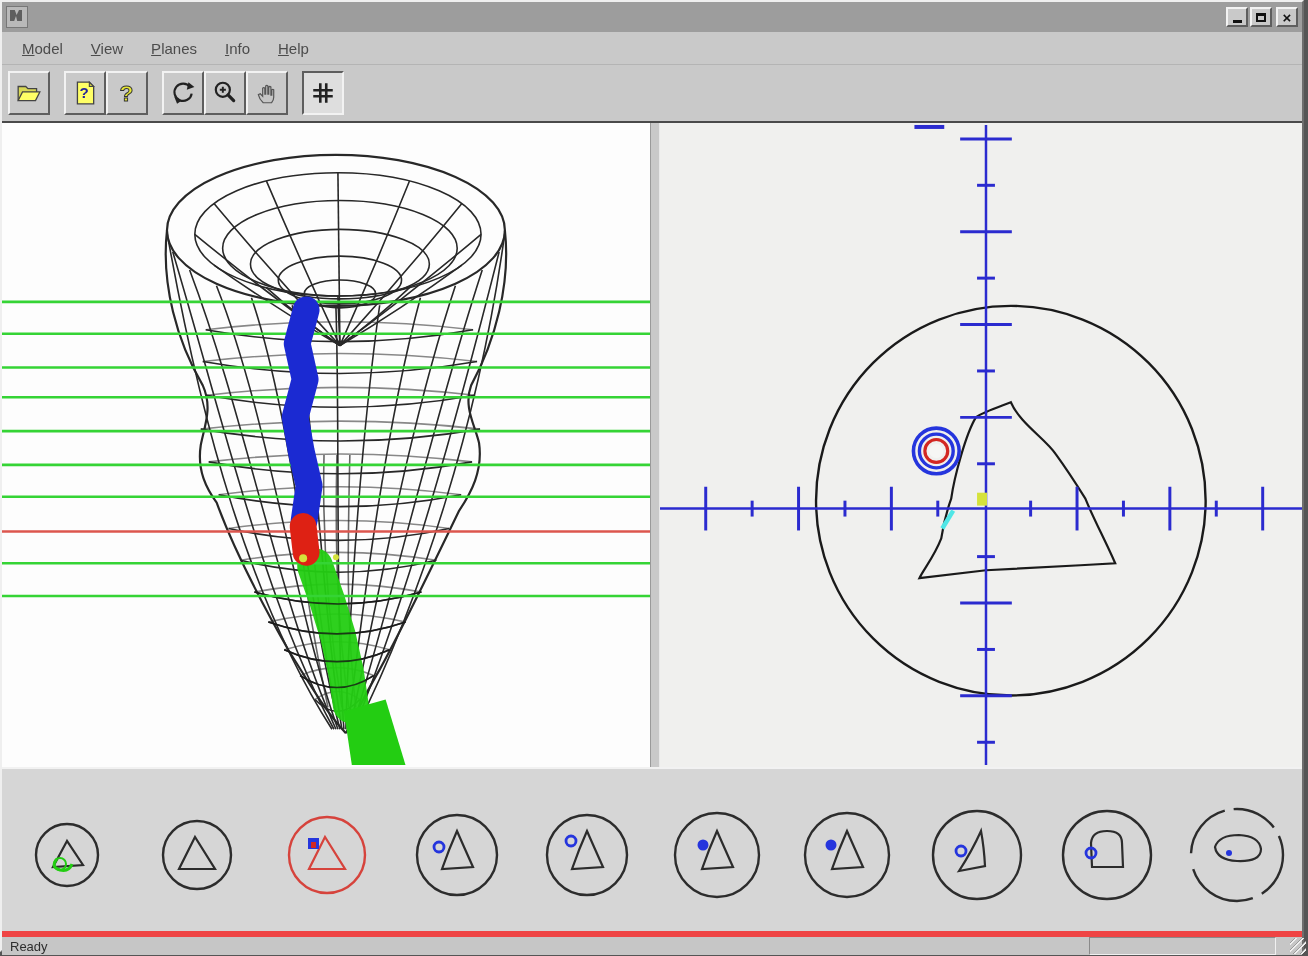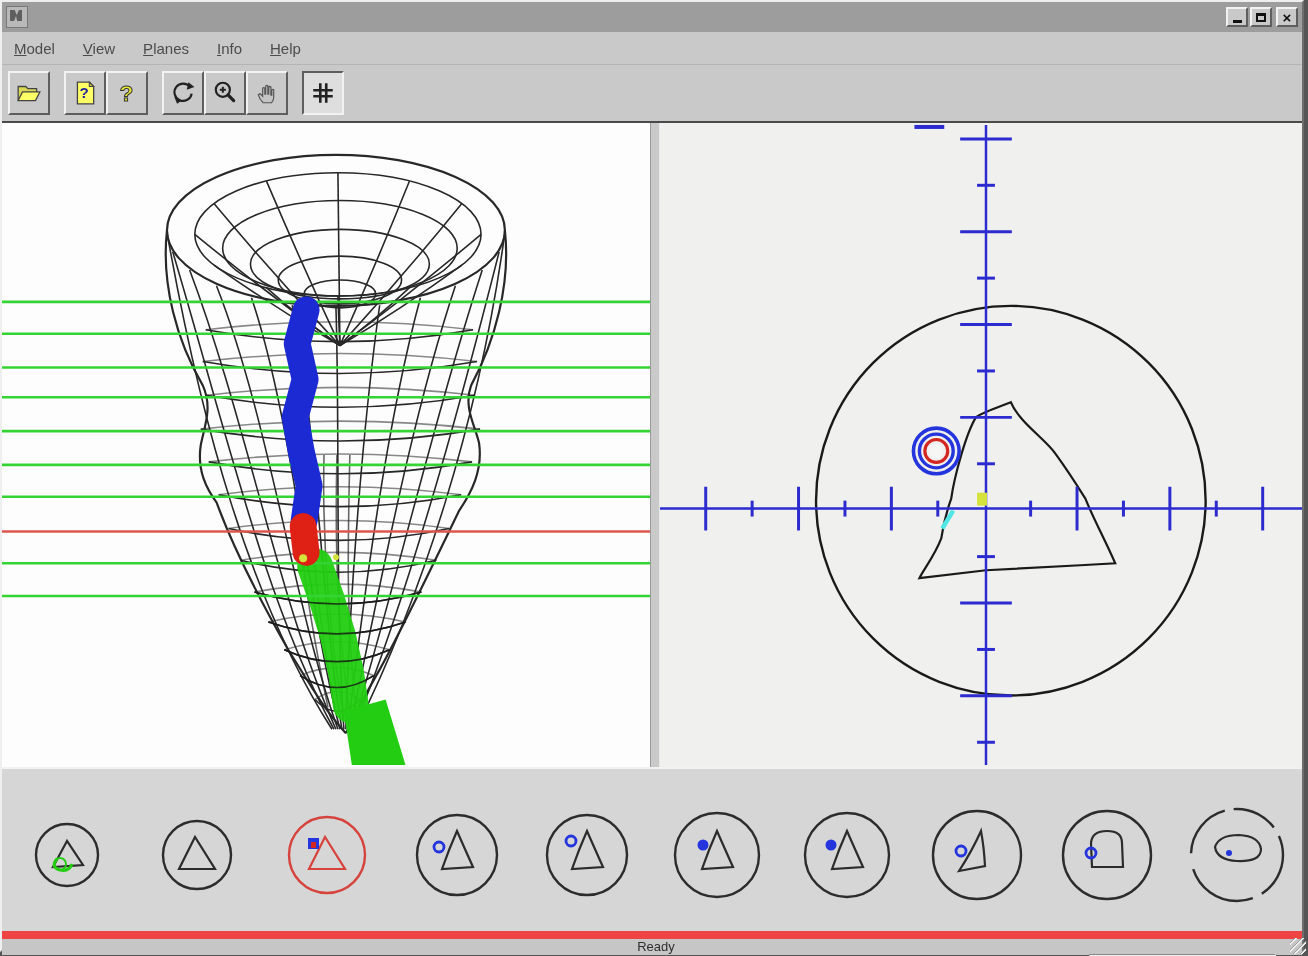--- a/index.html
+++ b/index.html
@@ -12,42 +12,42 @@
   .app-icon:before{content:"";position:absolute;left:3px;top:3px;width:12px;height:11px;background:#5f5f5f;clip-path:polygon(0 0,40% 0,55% 45%,75% 0,100% 0,100% 100%,60% 100%,50% 55%,35% 100%,0 100%);}
   .title-text{color:#d8d8d8;font-weight:bold;font-size:15px;letter-spacing:.5px;text-shadow:1px 1px 0 #7c7c7c;white-space:pre;}
   .win-controls{margin-left:auto;display:flex;gap:2px;}
   .win-btn{width:22px;height:20px;background:#c9c9c9;border:2px solid;border-color:#f2f2f2 #5e5e5e #5e5e5e #f2f2f2;display:flex;align-items:flex-end;justify-content:center;box-sizing:border-box;cursor:default;}
   .win-btn.max{align-items:center;}
   .glyph-min{width:9px;height:3px;background:#111;margin-bottom:2px;}
   .glyph-max{width:10px;height:9px;border:2px solid #111;border-top-width:3px;box-sizing:border-box;}
   .win-btn.close{margin-left:2px;align-items:center;font-weight:bold;font-size:15px;color:#111;line-height:1;}
 
   
-  .menubar{height:32px;display:flex;align-items:center;gap:4px;border-bottom:1px solid #b4b4b4;}
+  .menubar{height:32px;display:flex;align-items:center;padding-left:8px;gap:4px;border-bottom:1px solid #b4b4b4;}
   .menu-item{padding:4px 12px;font-size:15px;color:#4c4c4c;cursor:default;}
   .menu-item .hot{text-decoration:underline;}
 
   
   .toolbar{height:56px;display:flex;align-items:center;padding-left:6px;}
   .tgroup{display:flex;margin-right:14px;}
   .tbtn{width:42px;height:44px;background:#c9c9c9;border:2px solid;border-color:#f2f2f2 #5e5e5e #5e5e5e #f2f2f2;display:flex;align-items:center;justify-content:center;box-sizing:border-box;cursor:default;}
   .tbtn.pressed{border-color:#5e5e5e #f2f2f2 #f2f2f2 #5e5e5e;background:#dedede;}
 
   
   .content{height:644px;border-top:2px solid #4a4a4a;display:flex;}
   .viewport-left{width:652px;height:644px;background:#fdfdfd;}
   .divider{width:10px;height:644px;background:#c9c9c9;border-left:1px solid #9a9a9a;border-right:1px solid #e9e9e9;box-sizing:border-box;}
   .viewport-right{width:646px;height:644px;background:#f0f0ee;}
 
   
   .thumbstrip{height:164px;background:#d6d6d6;border-top:2px solid #f2f2f2;display:flex;justify-content:space-around;align-items:center;box-sizing:border-box;}
   .thumb{width:120px;height:150px;cursor:default;}
 
   
-  .statusbar{height:24px;background:#c6c6c6;border-top:8px solid #ef4444;display:flex;align-items:center;box-sizing:border-box;flex-direction:column;}
+  .statusbar{height:24px;background:#c6c6c6;border-top:6px solid #ef4444;display:flex;align-items:center;box-sizing:border-box;}
   .status-text{font-size:13px;color:#2e2e2e;padding-left:8px;}
   .status-panel{margin-left:auto;width:185px;height:16px;border:1px solid;border-color:#8a8a8a #f0f0f0 #f0f0f0 #8a8a8a;margin-right:26px;}
   .grip{position:absolute;right:2px;bottom:2px;width:16px;height:16px;background:
     repeating-linear-gradient(135deg,transparent 0 3px,#9a9a9a 3px 4px,#efefef 4px 5px);}
 </style>
 </head>
 <body>
 
 <div class="window">
 

